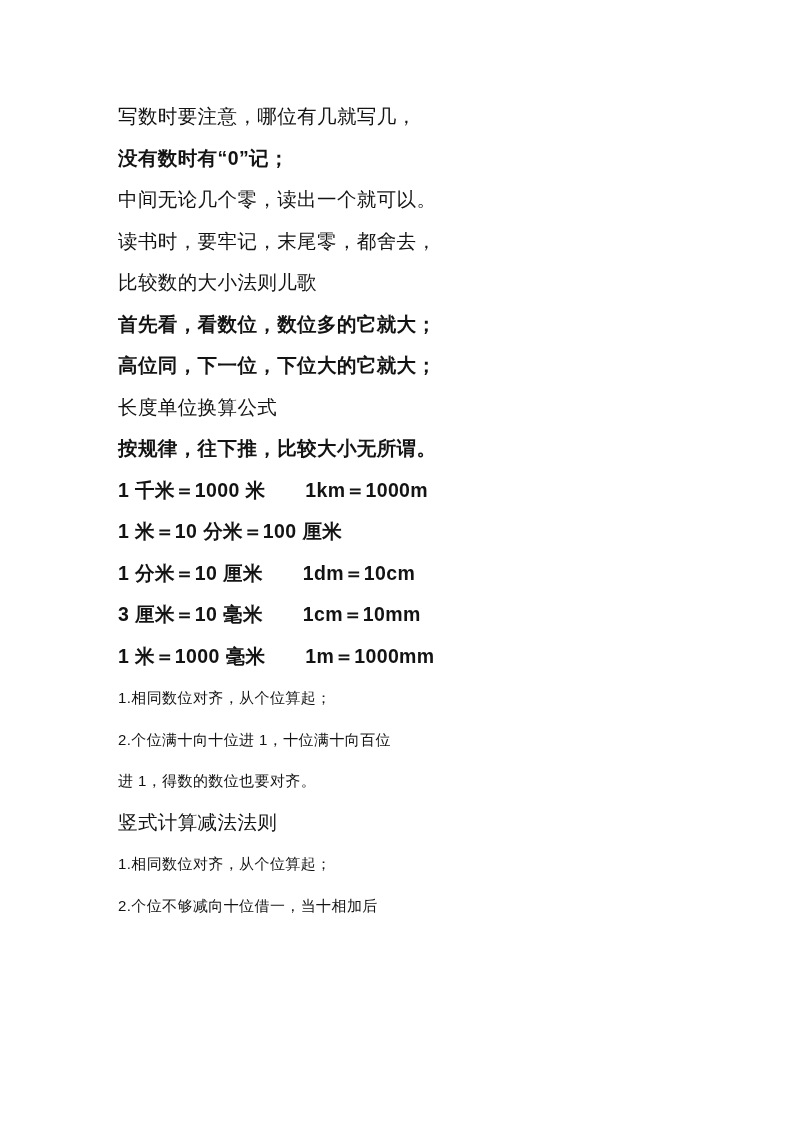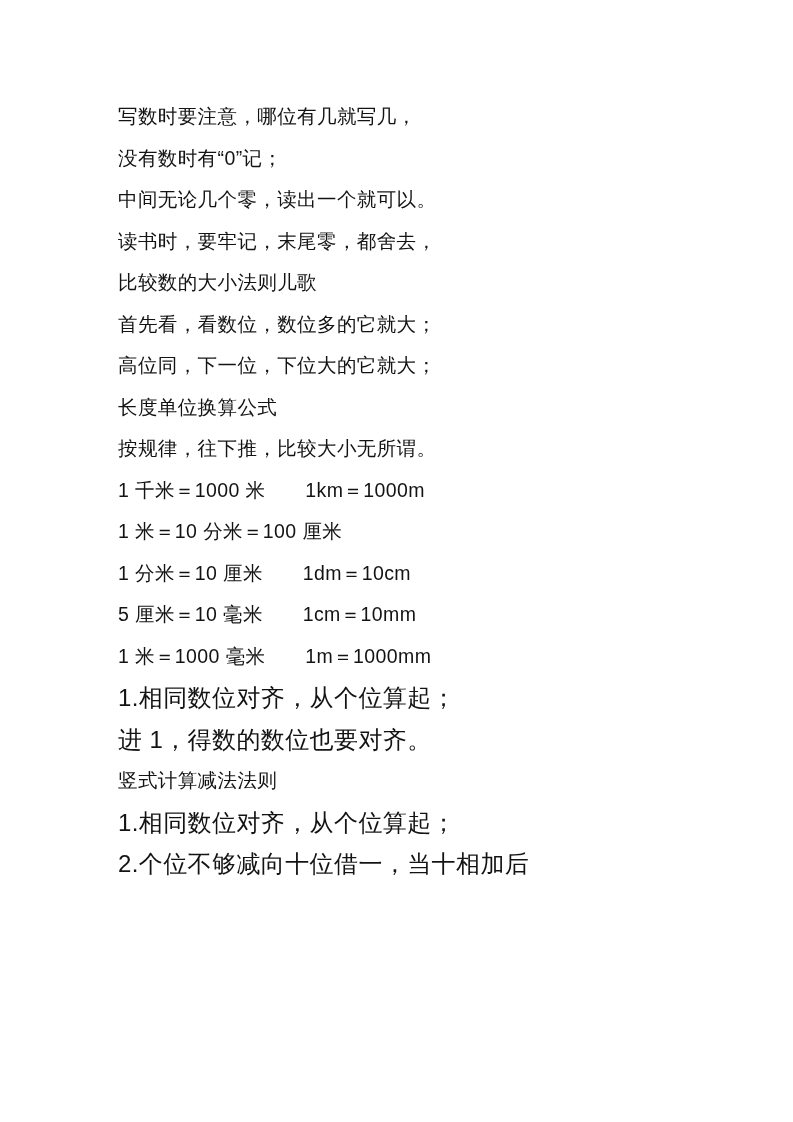--- a/index.html
+++ b/index.html
@@ -28,47 +28,48 @@
     font-size: 19.5px;
     line-height: 41.5px;
     letter-spacing: 0.4px;
     white-space: pre-wrap;
     color: #131313;
   }
   .line.normal {
     font-weight: 400;
   }
   .line.bold {
-    font-weight: 400;
+    font-weight: 700;
   }
   .line.heading {
     font-weight: 400;
   }
   .line.small {
-    font-size: 24px;
+    font-size: 15px;
   }
 </style>
 </head>
 <body>
 
 <div class="page">
   <div class="doc-body">
     <div class="line normal">写数时要注意，哪位有几就写几，</div>
     <div class="line bold">没有数时有“0”记；</div>
     <div class="line normal">中间无论几个零，读出一个就可以。</div>
     <div class="line normal">读书时，要牢记，末尾零，都舍去，</div>
     <div class="line heading">比较数的大小法则儿歌</div>
     <div class="line bold">首先看，看数位，数位多的它就大；</div>
     <div class="line bold">高位同，下一位，下位大的它就大；</div>
     <div class="line heading">长度单位换算公式</div>
     <div class="line bold">按规律，往下推，比较大小无所谓。</div>
     <div class="line bold">1 千米＝1000 米　　1km＝1000m</div>
     <div class="line bold">1 米＝10 分米＝100 厘米</div>
     <div class="line bold">1 分米＝10 厘米　　1dm＝10cm</div>
-    <div class="line bold">5 厘米＝10 毫米　　1cm＝10mm</div>
+    <div class="line bold">3 厘米＝10 毫米　　1cm＝10mm</div>
     <div class="line bold">1 米＝1000 毫米　　1m＝1000mm</div>
     <div class="line normal small">1.相同数位对齐，从个位算起；</div>
+    <div class="line normal small">2.个位满十向十位进 1，十位满十向百位</div>
     <div class="line normal small">进 1，得数的数位也要对齐。</div>
     <div class="line heading">竖式计算减法法则</div>
     <div class="line normal small">1.相同数位对齐，从个位算起；</div>
     <div class="line normal small">2.个位不够减向十位借一，当十相加后</div>
   </div>
 </div>
 
 </body></html>

